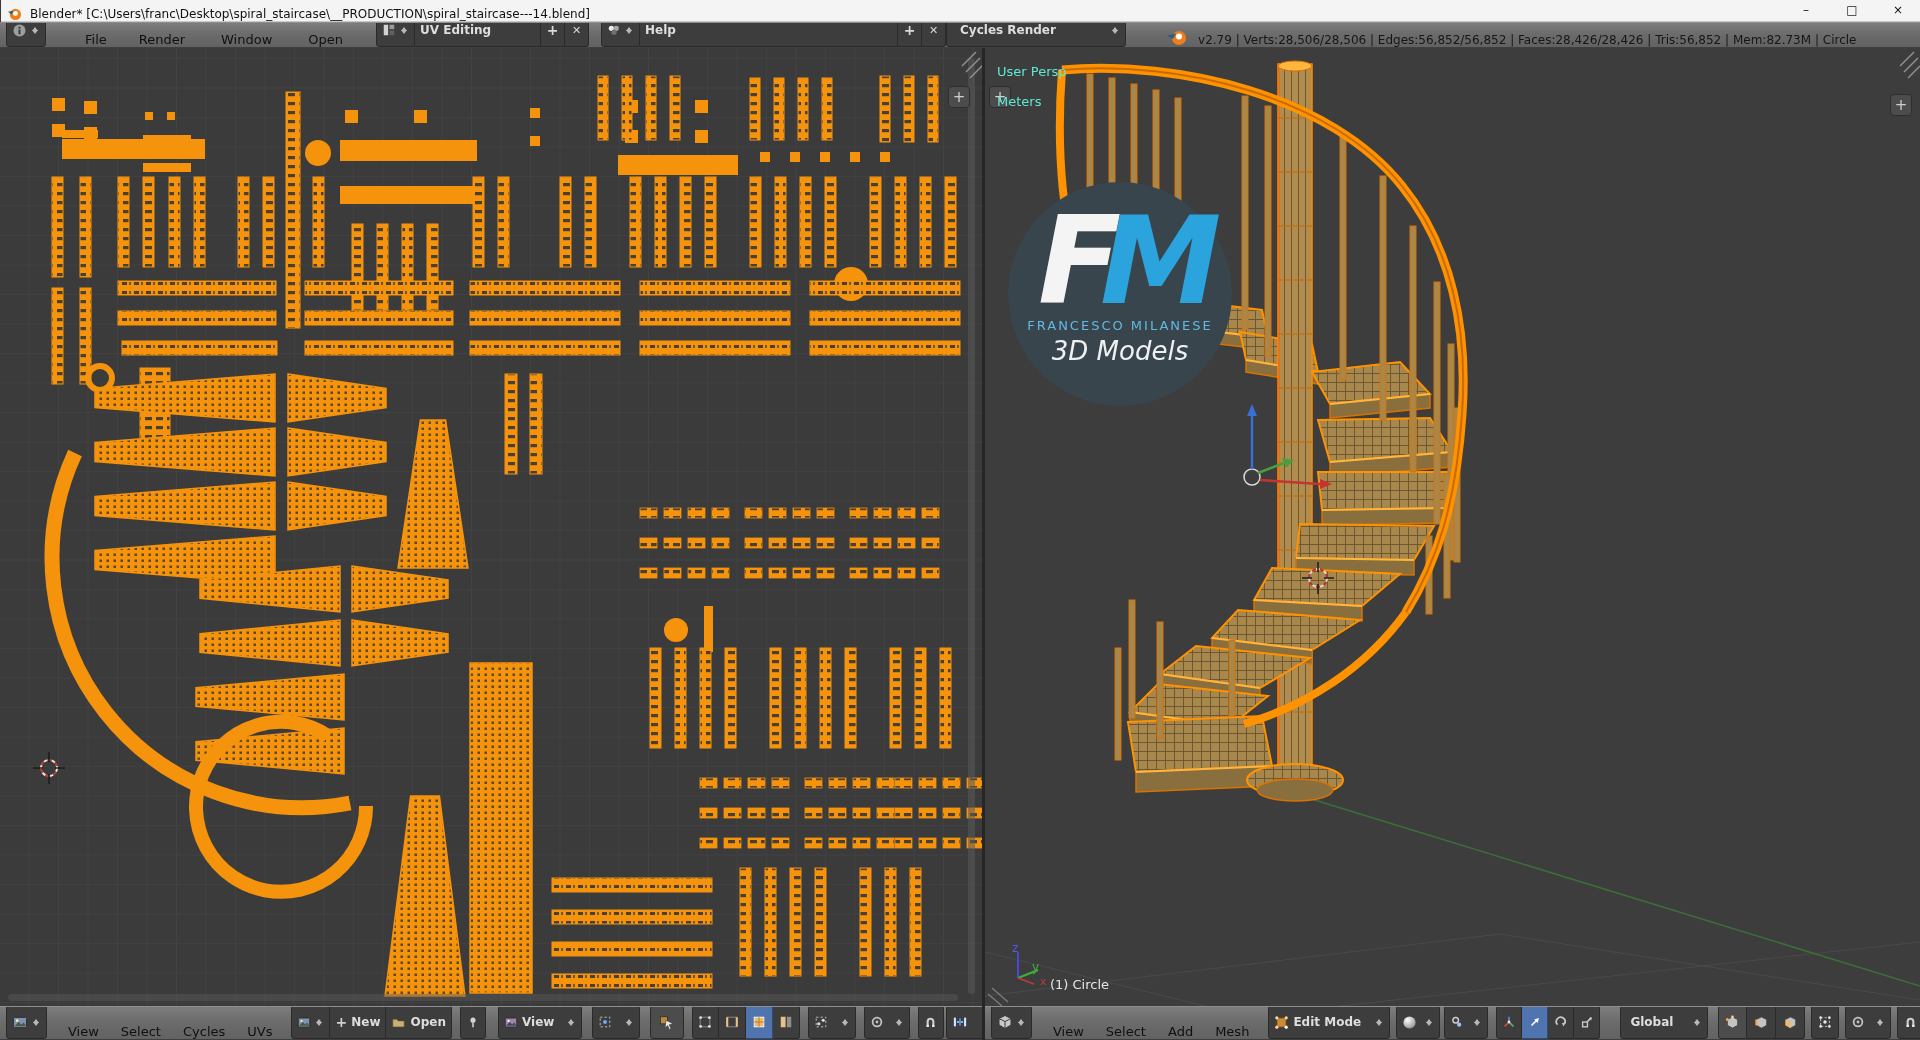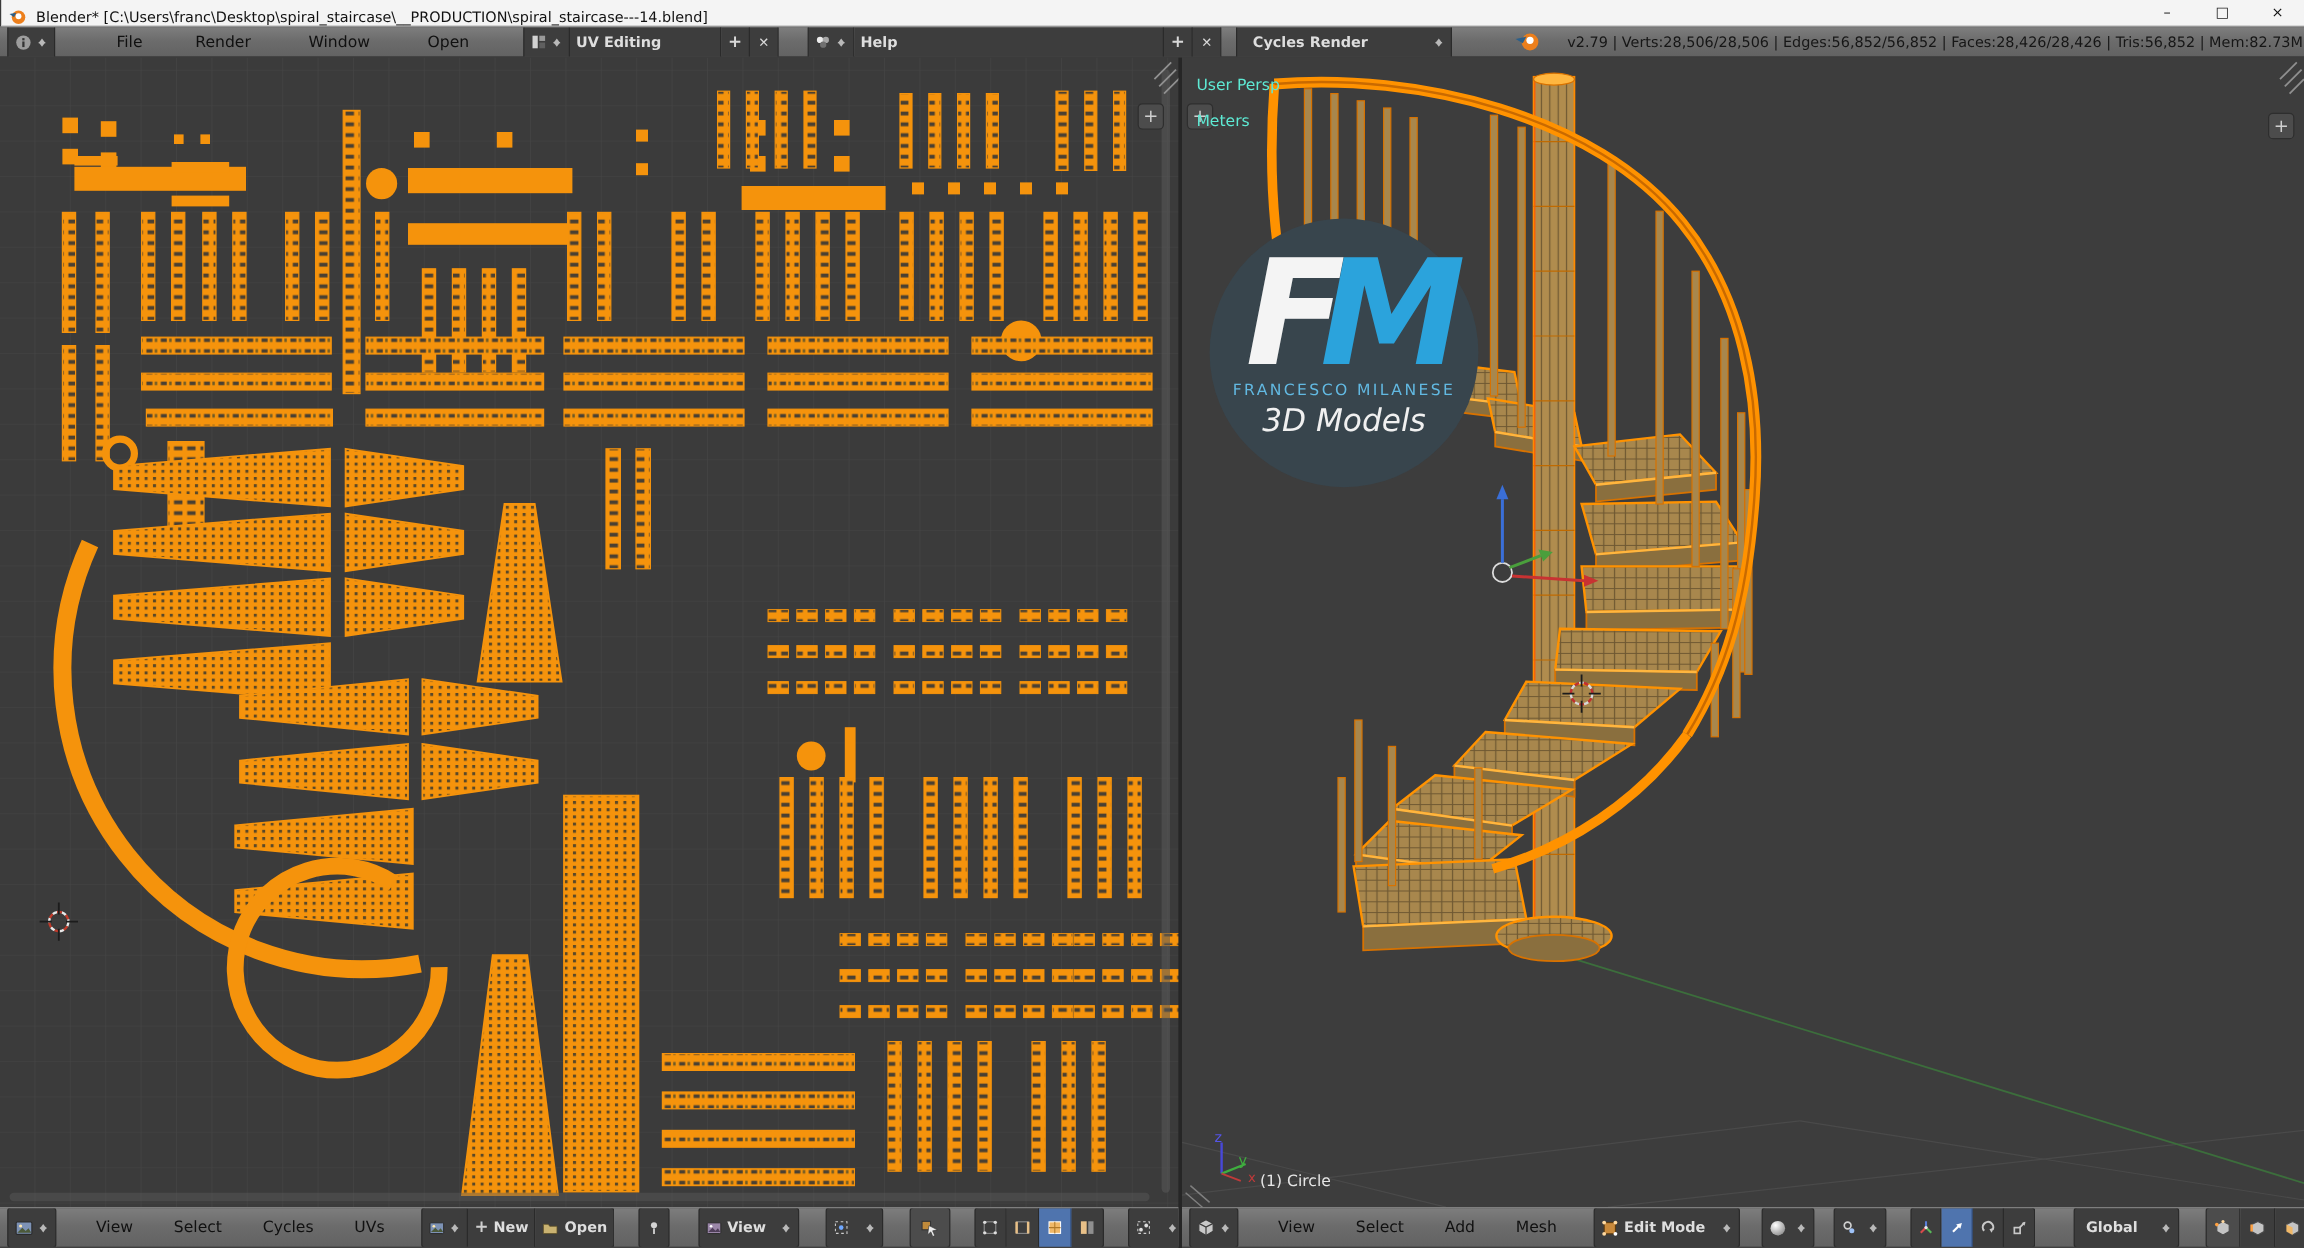--- a/index.html
+++ b/index.html
@@ -10,23 +10,23 @@
   
   .titlebar { position:absolute; left:1px; top:0; width:1920px; height:22px; background:#f4f4f4;
     border-bottom:1px solid #c9c9c9; display:flex; align-items:flex-end; }
   .titlebar .appicon { width:15px; height:15px; margin-left:6px; }
   .titlebar .ttext { margin-left:8px; font-size:12px; color:#111; white-space:nowrap; }
   .winbtns { margin-left:auto; display:flex; height:22px; }
   .winbtn { width:46px; height:22px; display:flex; align-items:center; justify-content:center;
     font-size:12px; color:#222; }
 
   
-  .hdr { position:absolute; display:flex; align-items:center; overflow:hidden;
+  .hdr { position:absolute; display:flex; align-items:flex-end; overflow:hidden;
     background:linear-gradient(#7d7d7d,#6c6c6c 45%,#626262);
-    border-top:1px solid #8f8f8f; border-bottom:1px solid #3f3f3f;gap:12px; }
+    border-top:1px solid #8f8f8f; border-bottom:1px solid #3f3f3f; }
   .menu { font-size:13px; color:#101010; padding:0 11px; white-space:nowrap; }
   .btn { height:22px; background:#3d3d3d; border:1px solid #2a2a2a; border-radius:3px;
     display:flex; align-items:center; color:#dedede; font-size:12px; padding:16px 5px; gap:4px;
     flex:none;font-weight:bold; }
   .btn.lit { background:#4f74ae; border-color:#2d4a78; }
   .btn.pressed { background:#4c4c4c; }
   .grp { display:flex; flex:none; }
   .grp .btn { border-radius:0; border-left-width:0; }
   .grp .btn:first-child { border-radius:3px 0 0 3px; border-left-width:1px; }
   .grp .btn:last-child { border-radius:0 3px 3px 0; }

